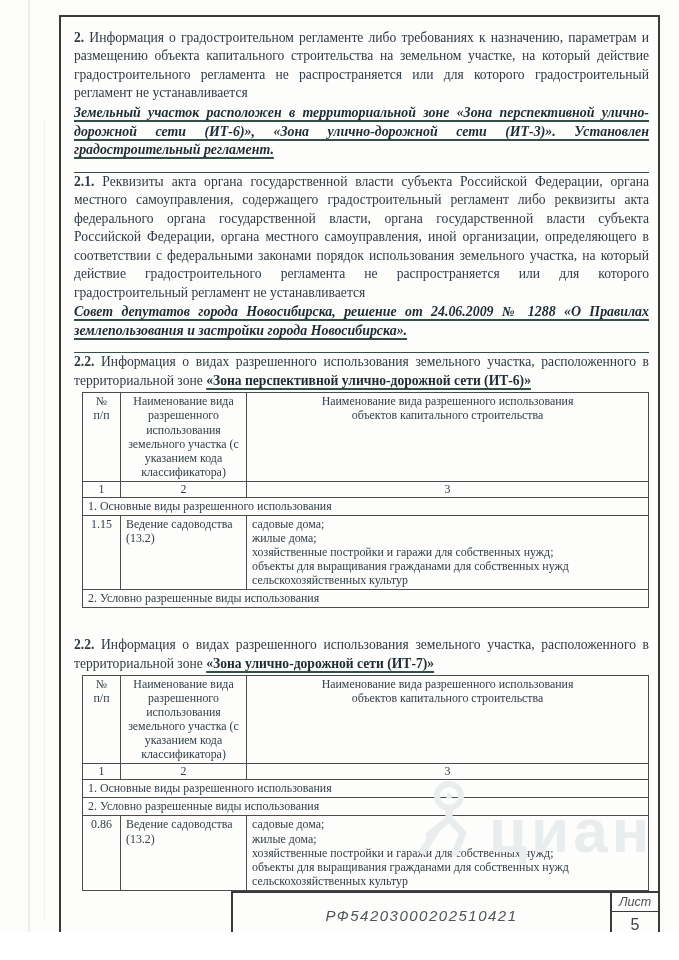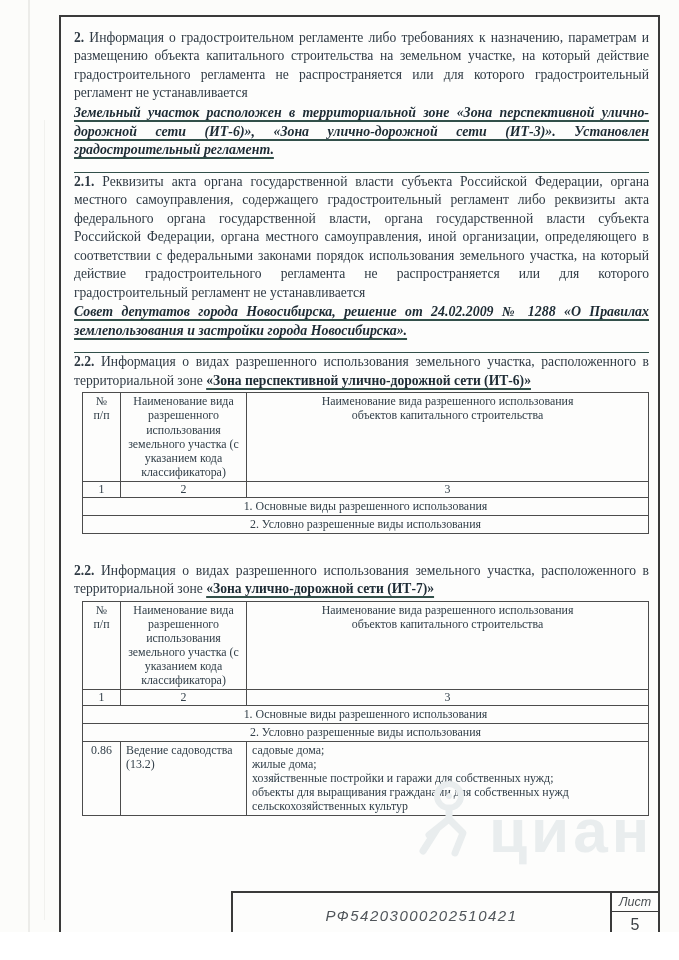--- a/index.html
+++ b/index.html
@@ -40,21 +40,21 @@
     font-size:11.9px;line-height:1.18;color:#33404a;
   }
   table.uses td,table.uses th{
     border:1px solid #4c4c4c;padding:1px 5px 2px 5px;
     vertical-align:top;font-weight:normal;box-sizing:border-box;
   }
   col.c1{width:38px;} col.c2{width:126px;}
   .th-c{text-align:center;}
   .pre{white-space:pre-line;}
   tr.numrow td{text-align:center;padding-top:0;padding-bottom:1px;}
-  td.spanrow{text-align:center;}
+  td.spanrow{}
   td.cell-num{text-align:center;}
 
   .tbl-caption{margin-top:8px;}
 
   .watermark{
     position:absolute;left:350px;top:762px;display:flex;align-items:center;
     user-select:none;pointer-events:none;
   }
   .watermark .wm-text{
     font-family:"Liberation Sans","DejaVu Sans",sans-serif;
@@ -83,21 +83,21 @@
   <div class="scan-edge"></div>
   <div class="scan-edge2"></div>
 
   <div class="frame">
     <div class="content">
 
       <p class="para"><span class="lead-num">2.</span> <span>Информация о градостроительном регламенте либо требованиях к назначению, параметрам и размещению объекта капитального строительства на земельном участке, на который действие градостроительного регламента не распространяется или для которого градостроительный регламент не устанавливается</span></p>
       <p class="statement"><span class="u">Земельный участок расположен в территориальной зоне «Зона перспективной улично-дорожной сети (ИТ-6)», «Зона улично-дорожной сети (ИТ-3)». Установлен градостроительный регламент.</span></p>
 
       <p class="para gap"><span class="lead-num">2.1.</span> <span>Реквизиты акта органа государственной власти субъекта Российской Федерации, органа местного самоуправления, содержащего градостроительный регламент либо реквизиты акта федерального органа государственной власти, органа государственной власти субъекта Российской Федерации, органа местного самоуправления, иной организации, определяющего в соответствии с федеральными законами порядок использования земельного участка, на который действие градостроительного регламента не распространяется или для которого градостроительный регламент не устанавливается</span></p>
-      <p class="statement"><span class="u">Совет депутатов города Новосибирска, решение от 24.02.2009 № 1288 «О Правилах землепользования и застройки города Новосибирска».</span></p>
+      <p class="statement"><span class="u">Совет депутатов города Новосибирска, решение от 24.06.2009 № 1288 «О Правилах землепользования и застройки города Новосибирска».</span></p>
 
       <p class="para gap"><span class="lead-num">2.2.</span> <span>Информация о видах разрешенного использования земельного участка, расположенного в территориальной зоне</span> <span class="zone">«Зона перспективной улично-дорожной сети (ИТ-6)»</span></p>
 
       <table class="uses">
         <colgroup>
             <col class="c1">
             <col class="c2">
             <col class="c3">
           </colgroup>
         <tbody>
@@ -108,20 +108,29 @@
             <th class="th-c pre">Наименование вида разрешенного использования
 объектов капитального строительства</th>
           </tr>
           <tr class="numrow">
             <td>1</td>
             <td>2</td>
             <td>3</td>
           </tr>
           <tr>
             <td colspan="3" class="spanrow">1. Основные виды разрешенного использования</td>
+          </tr>
+          <tr>
+            <td class="cell-num">1.15</td>
+            <td class="pre">Ведение садоводства
+(13.2)</td>
+            <td class="pre">садовые дома;
+жилые дома;
+хозяйственные постройки и гаражи для собственных нужд;
+объекты для выращивания гражданами для собственных нужд сельскохозяйственных культур</td>
           </tr>
           <tr>
             <td colspan="3" class="spanrow">2. Условно разрешенные виды использования</td>
           </tr>
         </tbody>
       </table>
 
       <p class="para tbl-caption" style="margin-top:28px;"><span class="lead-num">2.2.</span> <span>Информация о видах разрешенного использования земельного участка, расположенного в территориальной зоне</span> <span class="zone">«Зона улично-дорожной сети (ИТ-7)»</span></p>
 
       <table class="uses">

